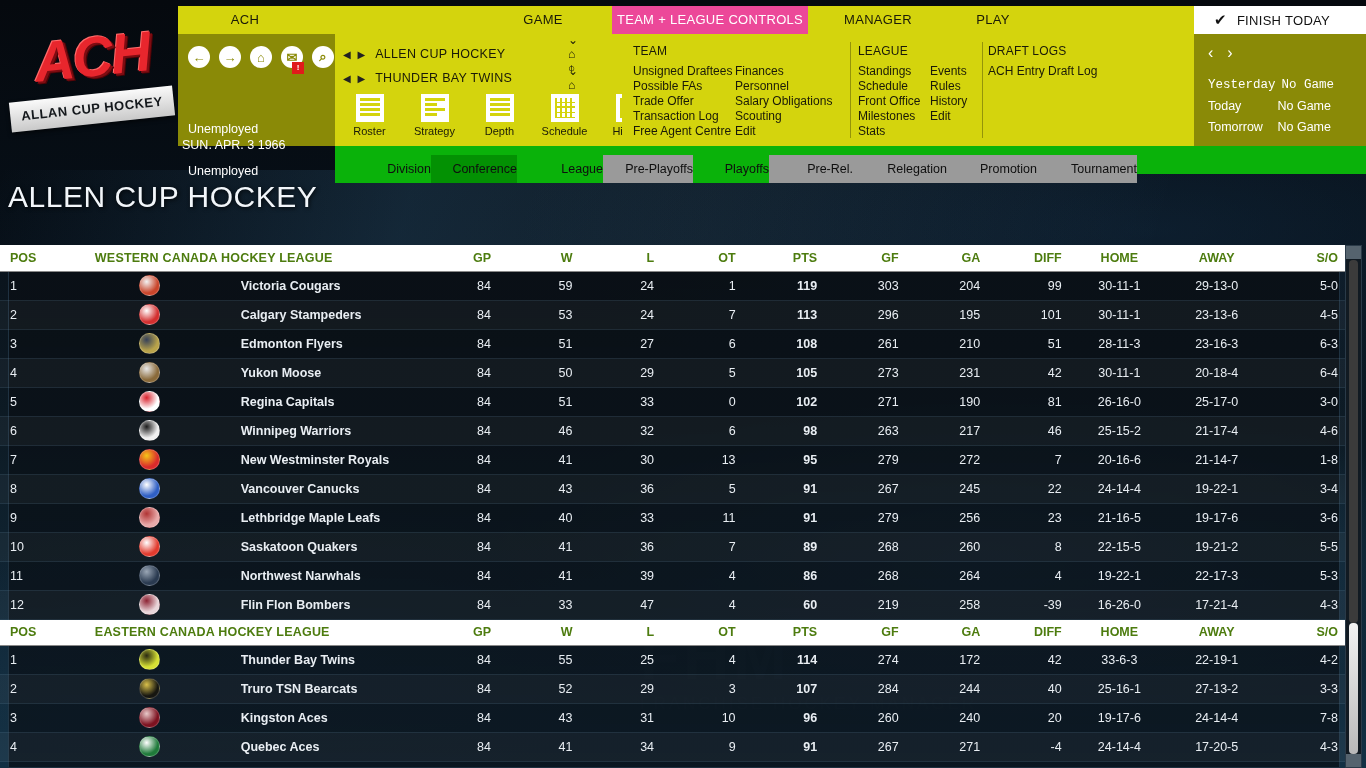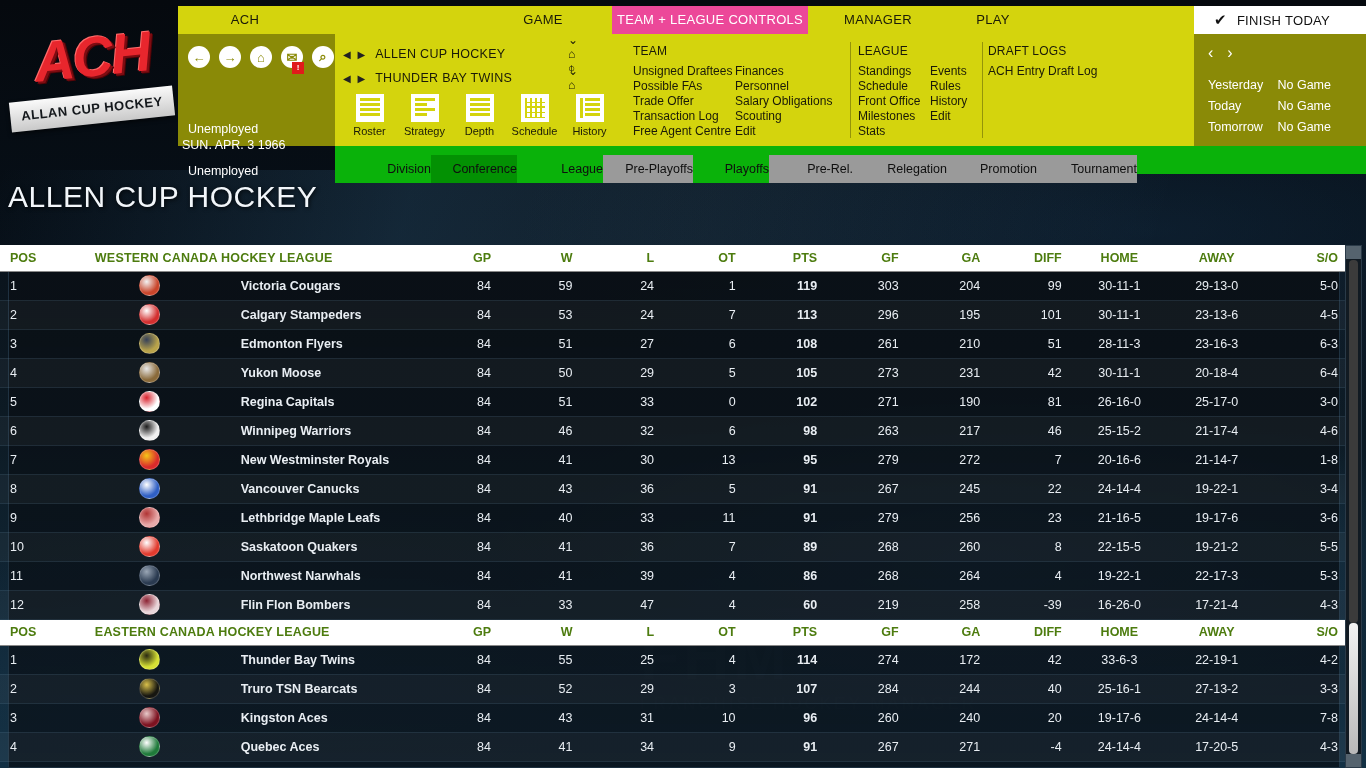--- a/index.html
+++ b/index.html
@@ -110,21 +110,21 @@
   }
   .teamrow { position:absolute; left:8px; height:20px; display:flex; align-items:center; }
   .teamrow .arrows { font-size:10px; letter-spacing:2px; color:#222; margin-right:8px; cursor:pointer; }
   .teamrow .nm { font-size:12.5px; letter-spacing:.3px; }
   .teamrow .icos { position:absolute; font-size:12px; letter-spacing:5px; cursor:pointer; }
   #tr1 { top:10px; }
   #tr2 { top:34px; }
   #tr1 .icos { left:225px; }
   #tr2 .icos { left:225px; }
 
-  #quickbtns { position:absolute; left:10px; top:60px; display:flex; gap:6px; }
+  #quickbtns { position:absolute; left:10px; top:60px; display:flex; gap:16px; }
   .qb { width:49px; text-align:center; cursor:pointer; }
   .qb .gl {
     width:28px; height:28px; margin:0 auto 3px;
     background:#fff; position:relative;
   }
   .qb .gl i {
     position:absolute; left:4px; right:4px; height:2.6px; background:#d4d40d;
   }
   .qb .gl i:nth-child(1){ top:4px; } .qb .gl i:nth-child(2){ top:9px; }
   .qb .gl i:nth-child(3){ top:14px; } .qb .gl i:nth-child(4){ top:19px; }
@@ -157,21 +157,21 @@
   .vdiv { position:absolute; top:8px; width:1px; height:96px; background:rgba(0,0,0,.30); }
   #vd1 { left:228px; } #vd2 { left:360px; }
 
   #hdr-right {
     position:absolute; left:1194px; top:34px; width:172px; height:112px;
     background:#8a8a07; color:#fff;
   }
   #hdr-right .chevs { position:absolute; left:14px; top:10px; font-size:16px; letter-spacing:14px; cursor:pointer; }
   .gamerow { position:absolute; left:14px; font-size:12.5px; width:150px; }
   .gamerow .d { display:inline-block; width:66px; }
-  #gr0 { top:44px; } #gr1 { top:65px; } #gr2 { top:86px; }
+  #gr0 { top:44px;font-family:Liberation Mono, monospace; } #gr1 { top:65px; } #gr2 { top:86px; }
 
   
   #subtabs { position:absolute; left:335px; top:146px; width:1031px; height:28px; background:#0ab20a; }
   #subtabs .tb {
     position:absolute; top:0; height:28px; line-height:28px;
     font-size:12.5px; color:#0f0f0f; text-align:right; cursor:pointer;margin-top:9px;
   }
   #subtabs .tb.green { background:#0ab20a; }
   #subtabs .tb.dgreen{ background:#039103; }
   #subtabs .tb.grey  { background:#9a9a9a; }

